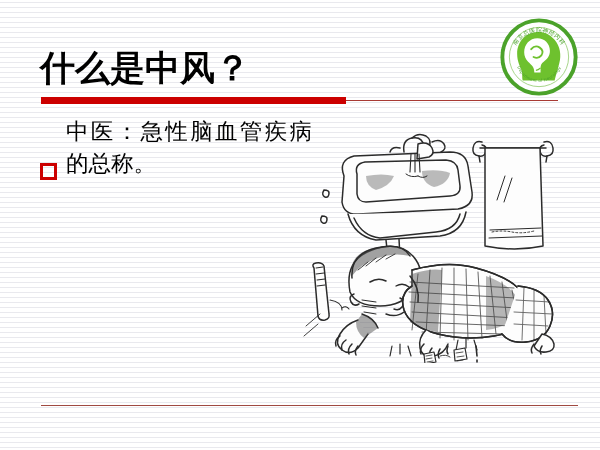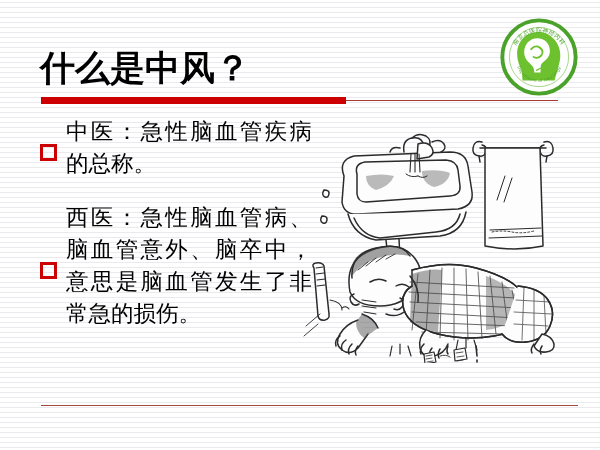--- a/index.html
+++ b/index.html
@@ -68,21 +68,21 @@
   
   #bullets {
     position: absolute;
     left: 40px;
     top: 116px;
     width: 272px;
   }
   .bullet {
     position: relative;
     display: flex;
-    align-items: center;
+    align-items: flex-end;
     margin-bottom: 22px;
   }
   .bullet-marker {
     flex: 0 0 auto;
     width: 11px;
     height: 11px;
     border: 3px solid #cc0000;
     background: transparent;
     margin-top: 8px;
     margin-right: 9px;
@@ -138,24 +138,20 @@
   <div id="title-rule-thick"></div>
   <div id="title-rule-thin"></div>
 
   <div id="bullets">
 
     <div class="bullet">
       <span class="bullet-marker"></span>
       <span class="bullet-text">中医：急性脑血管疾病的总称。</span>
     </div>
 
-    <div class="bullet">
-      <span class="bullet-marker"></span>
-      <span class="bullet-text">西医：急性脑血管病、脑血管意外、脑卒中，意思是脑血管发生了非常急的损伤。</span>
-    </div>
 
   </div>
 
   <div id="bottom-rule"></div>
 
   <div id="logo">
     <svg viewBox="0 0 100 100" width="78" height="78" xmlns="http://www.w3.org/2000/svg">
       <circle cx="50" cy="50" r="47" fill="#ffffff" stroke="#4ba22a" stroke-width="5"></circle>
       <circle cx="50" cy="50" r="38" fill="#ffffff" stroke="#8fc96a" stroke-width="1"></circle>
 

